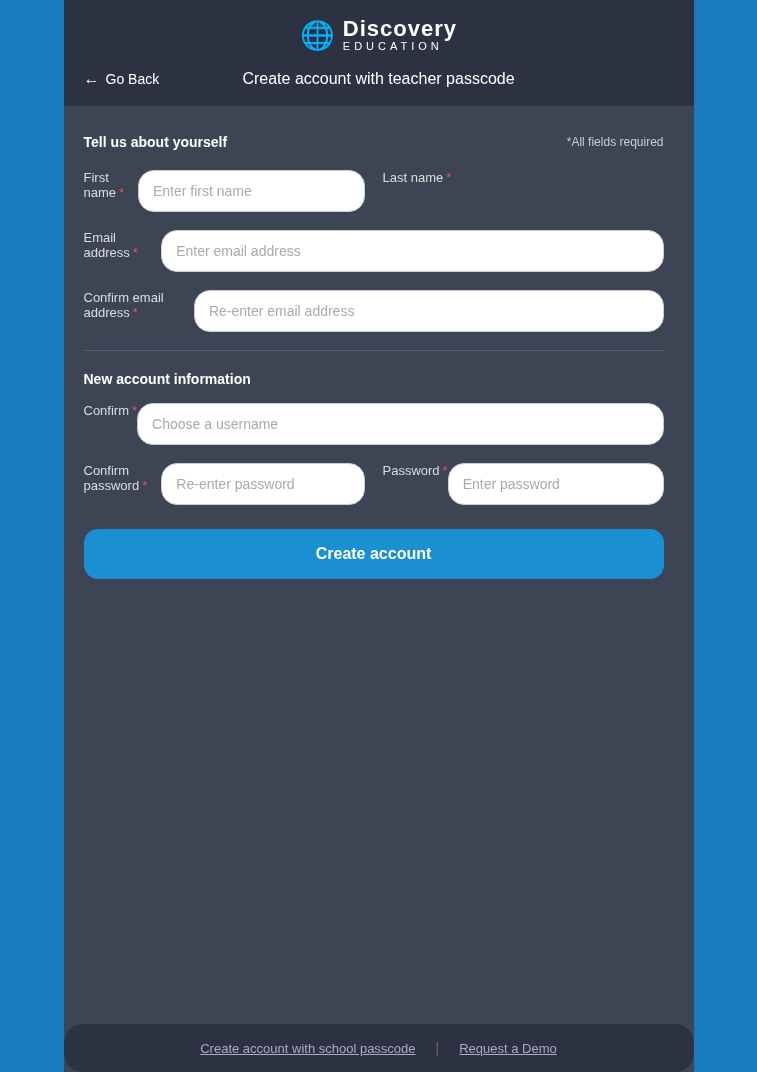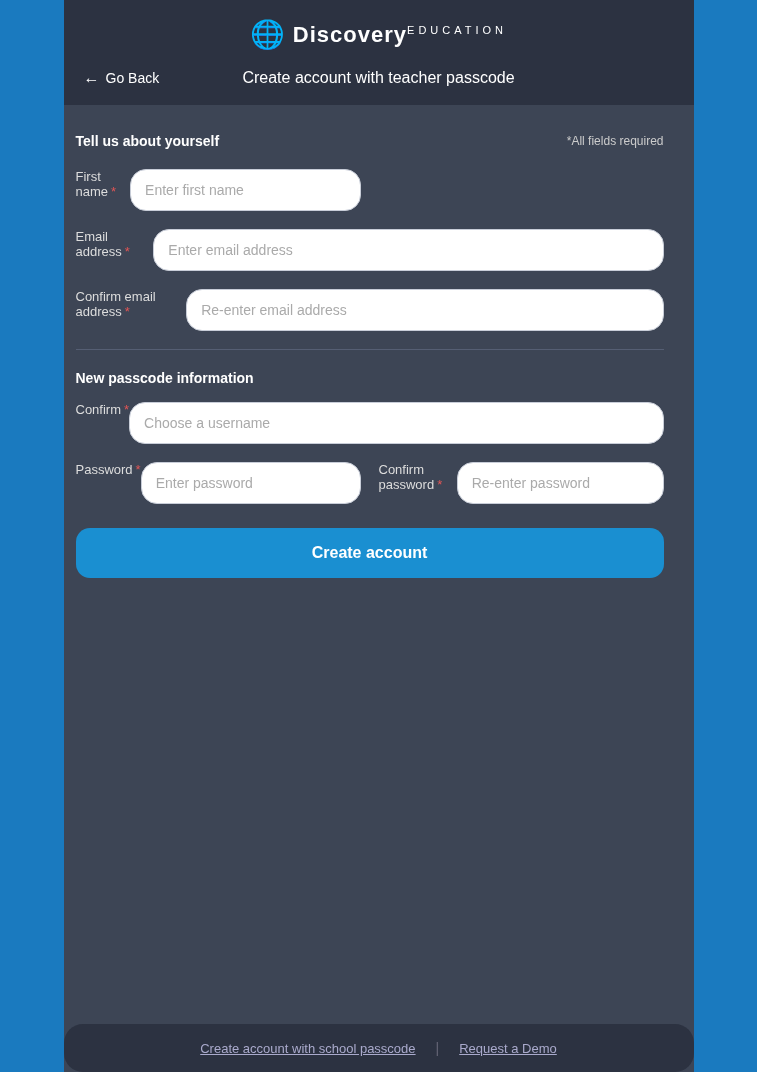--- a/index.html
+++ b/index.html
@@ -36,21 +36,21 @@
 
     .logo-area {
       display: flex;
       align-items: center;
       gap: 8px;
       margin-bottom: 18px;
     }
 
     .logo-text {
       display: flex;
-      flex-direction: row;
+      flex-direction: column;
       align-items: flex-start;
       line-height: 1;
     }
 
     .logo-discovery {
       color: #ffffff;
       font-size: 22px;
       font-weight: bold;
       letter-spacing: 1px;
     }
@@ -93,20 +93,21 @@
       position: absolute;
       left: 50%;
       transform: translateX(-50%);
       white-space: nowrap;
     }
 
     
     .form-area {
       padding: 28px 30px 30px 12px;
       flex: 1;
+      margin-left: 8px;
     }
 
     .section-header {
       display: flex;
       justify-content: space-between;
       align-items: center;
       margin-bottom: 20px;
     }
 
     .section-title {
@@ -252,20 +253,23 @@
 
     
     <div class="form-row">
       <div class="form-group half">
         <label class="field-label">
           <span>First name</span><span class="required-star">*</span>
         </label>
         <input class="form-input" type="text" placeholder="Enter first name" style="">
       </div>
       <div class="form-group half">
+        <label class="field-label">
+          <span>Last name</span><span class="required-star">*</span>
+        </label>
       </div>
     </div>
 
     
     <div class="form-group">
       <label class="field-label">
         <span>Email address</span><span class="required-star">*</span>
       </label>
       <input class="form-input" type="email" placeholder="Enter email address" style="">
     </div>
@@ -275,43 +279,43 @@
       <label class="field-label">
         <span>Confirm email address</span><span class="required-star">*</span>
       </label>
       <input class="form-input" type="email" placeholder="Re-enter email address" style="">
     </div>
 
     
     <hr class="section-divider">
 
     
-    <div class="section-title-2">New passcode information</div>
+    <div class="section-title-2">New account information</div>
 
     
     <div class="form-group">
       <label class="field-label">
         <span>Confirm</span><span class="required-star">*</span>
       </label>
       <input class="form-input" type="text" placeholder="Choose a username" style="">
     </div>
 
     
     <div class="form-row">
       <div class="form-group half">
         <label class="field-label">
+          <span>Confirm password</span><span class="required-star">*</span>
+        </label>
+        <input class="form-input" type="password" placeholder="Re-enter password" style="">
+      </div>
+      <div class="form-group half">
+        <label class="field-label">
           <span>Password</span><span class="required-star">*</span>
         </label>
         <input class="form-input" type="password" placeholder="Enter password" style="">
-      </div>
-      <div class="form-group half">
-        <label class="field-label">
-          <span>Confirm password</span><span class="required-star">*</span>
-        </label>
-        <input class="form-input" type="password" placeholder="Re-enter password" style="">
       </div>
     </div>
 
     
     <button class="create-btn">Create account</button>
 
     <div class="spacer"></div>
   </div>
 
   <div class="footer">

